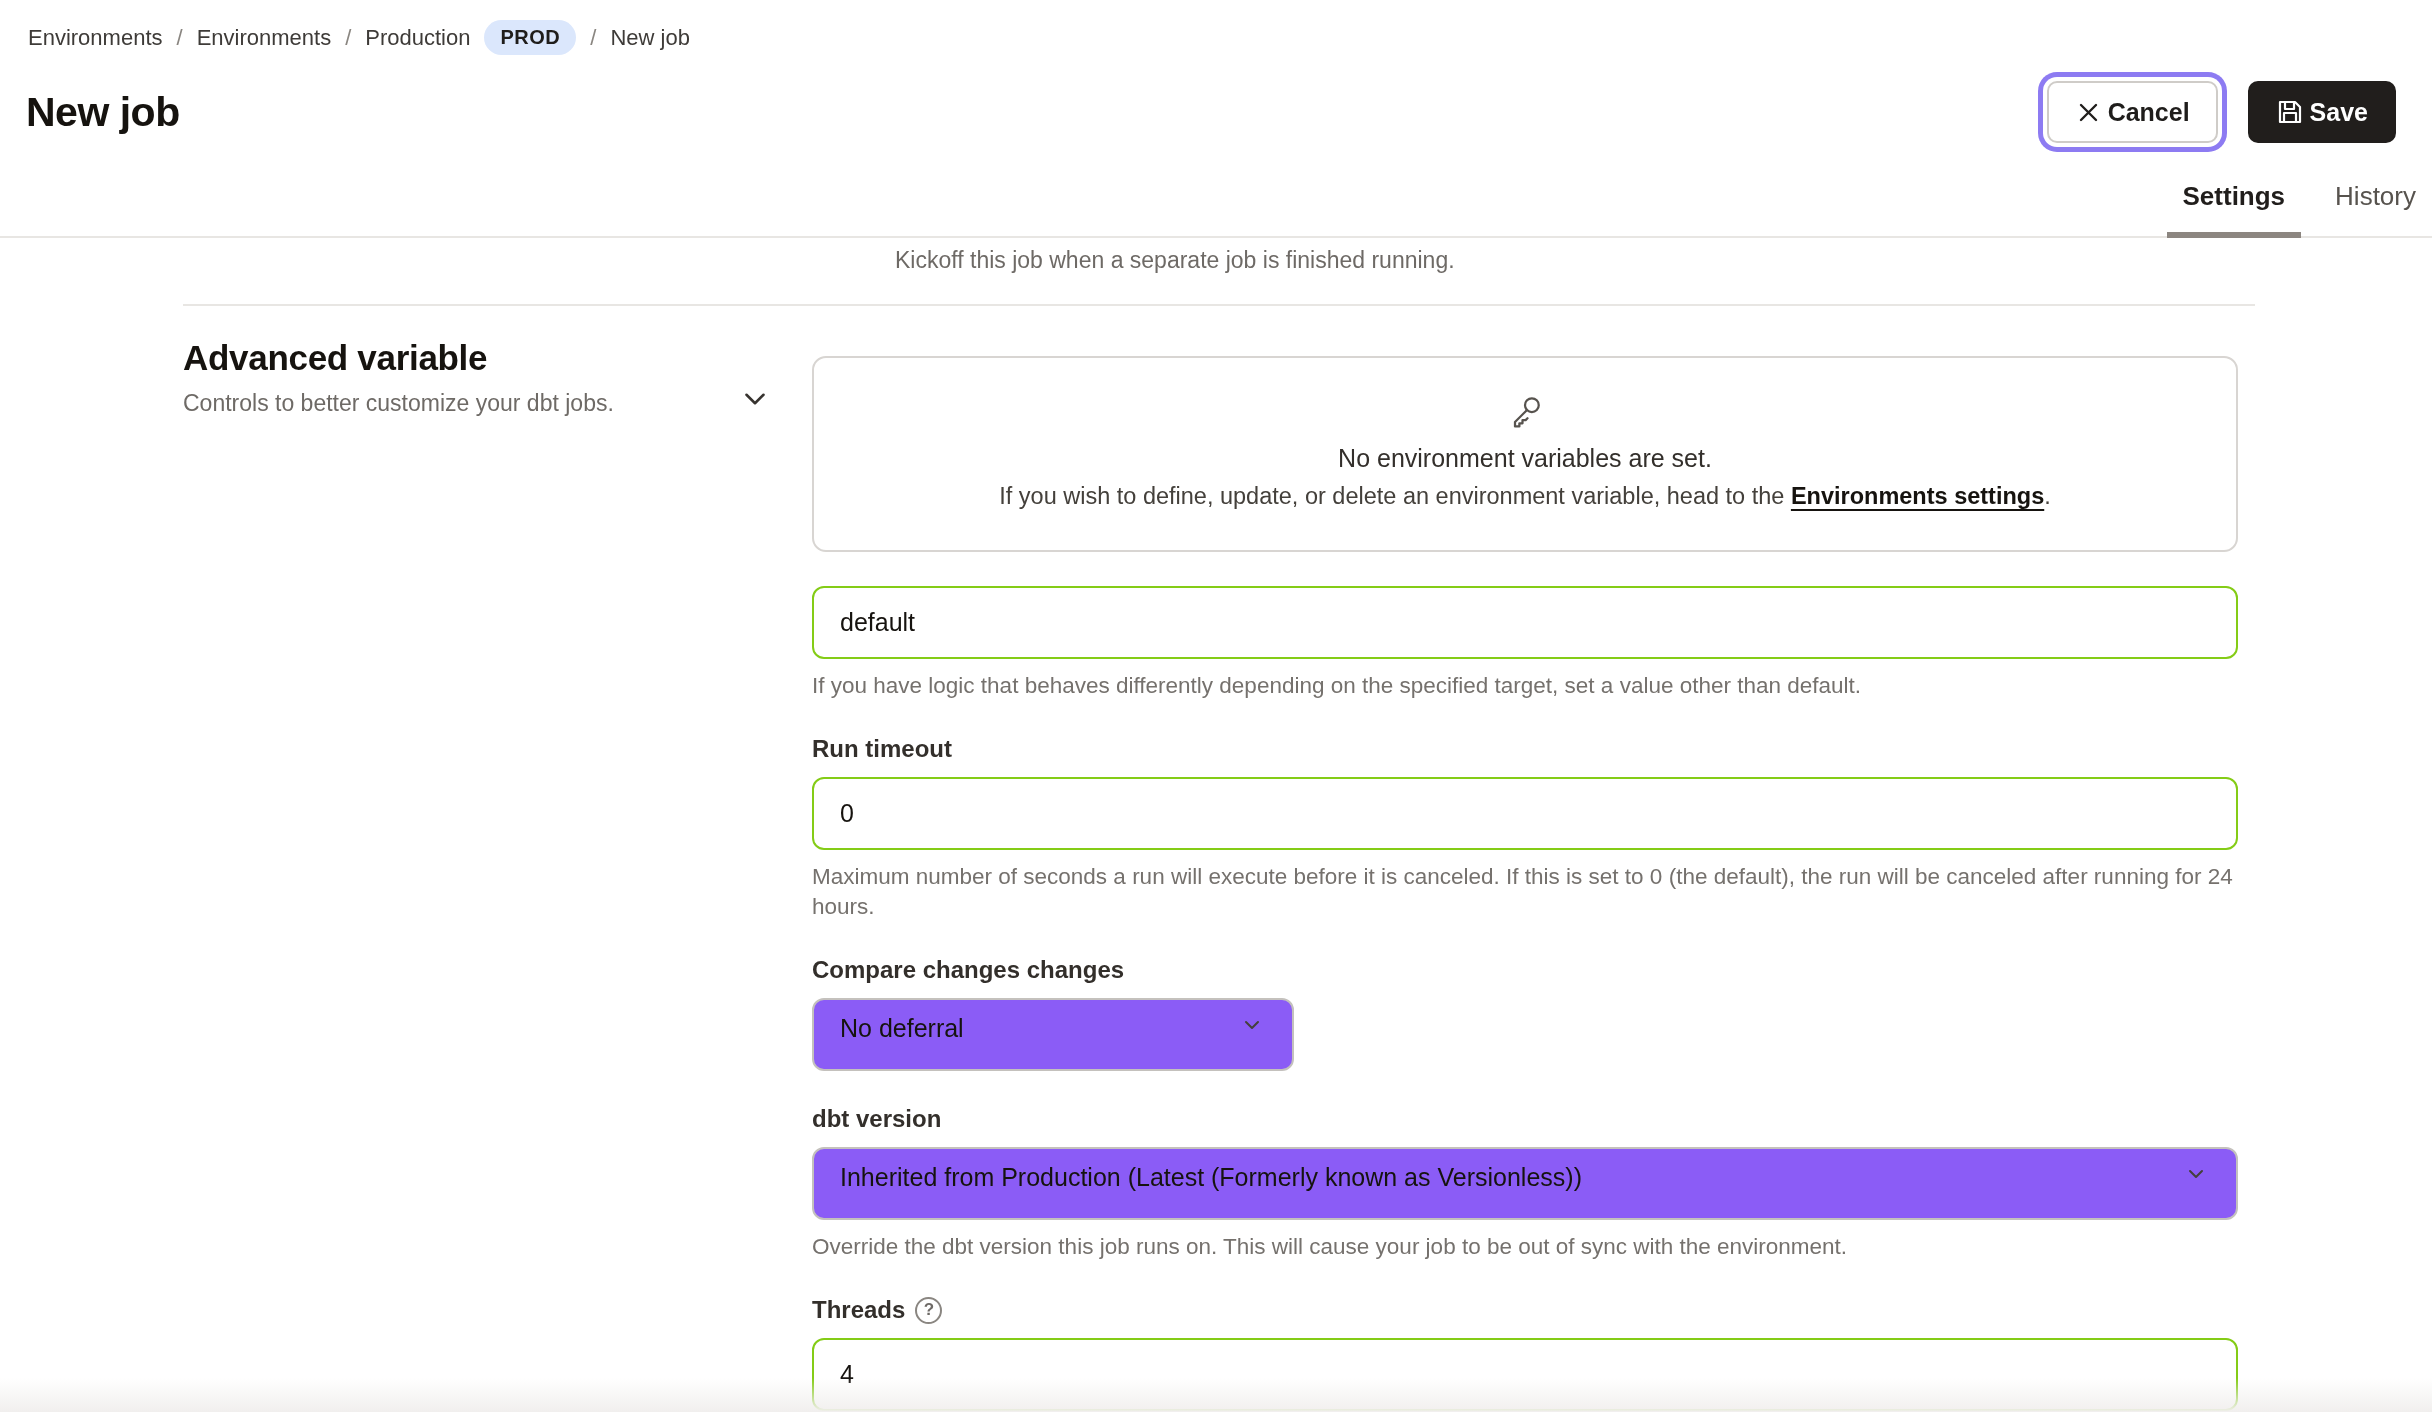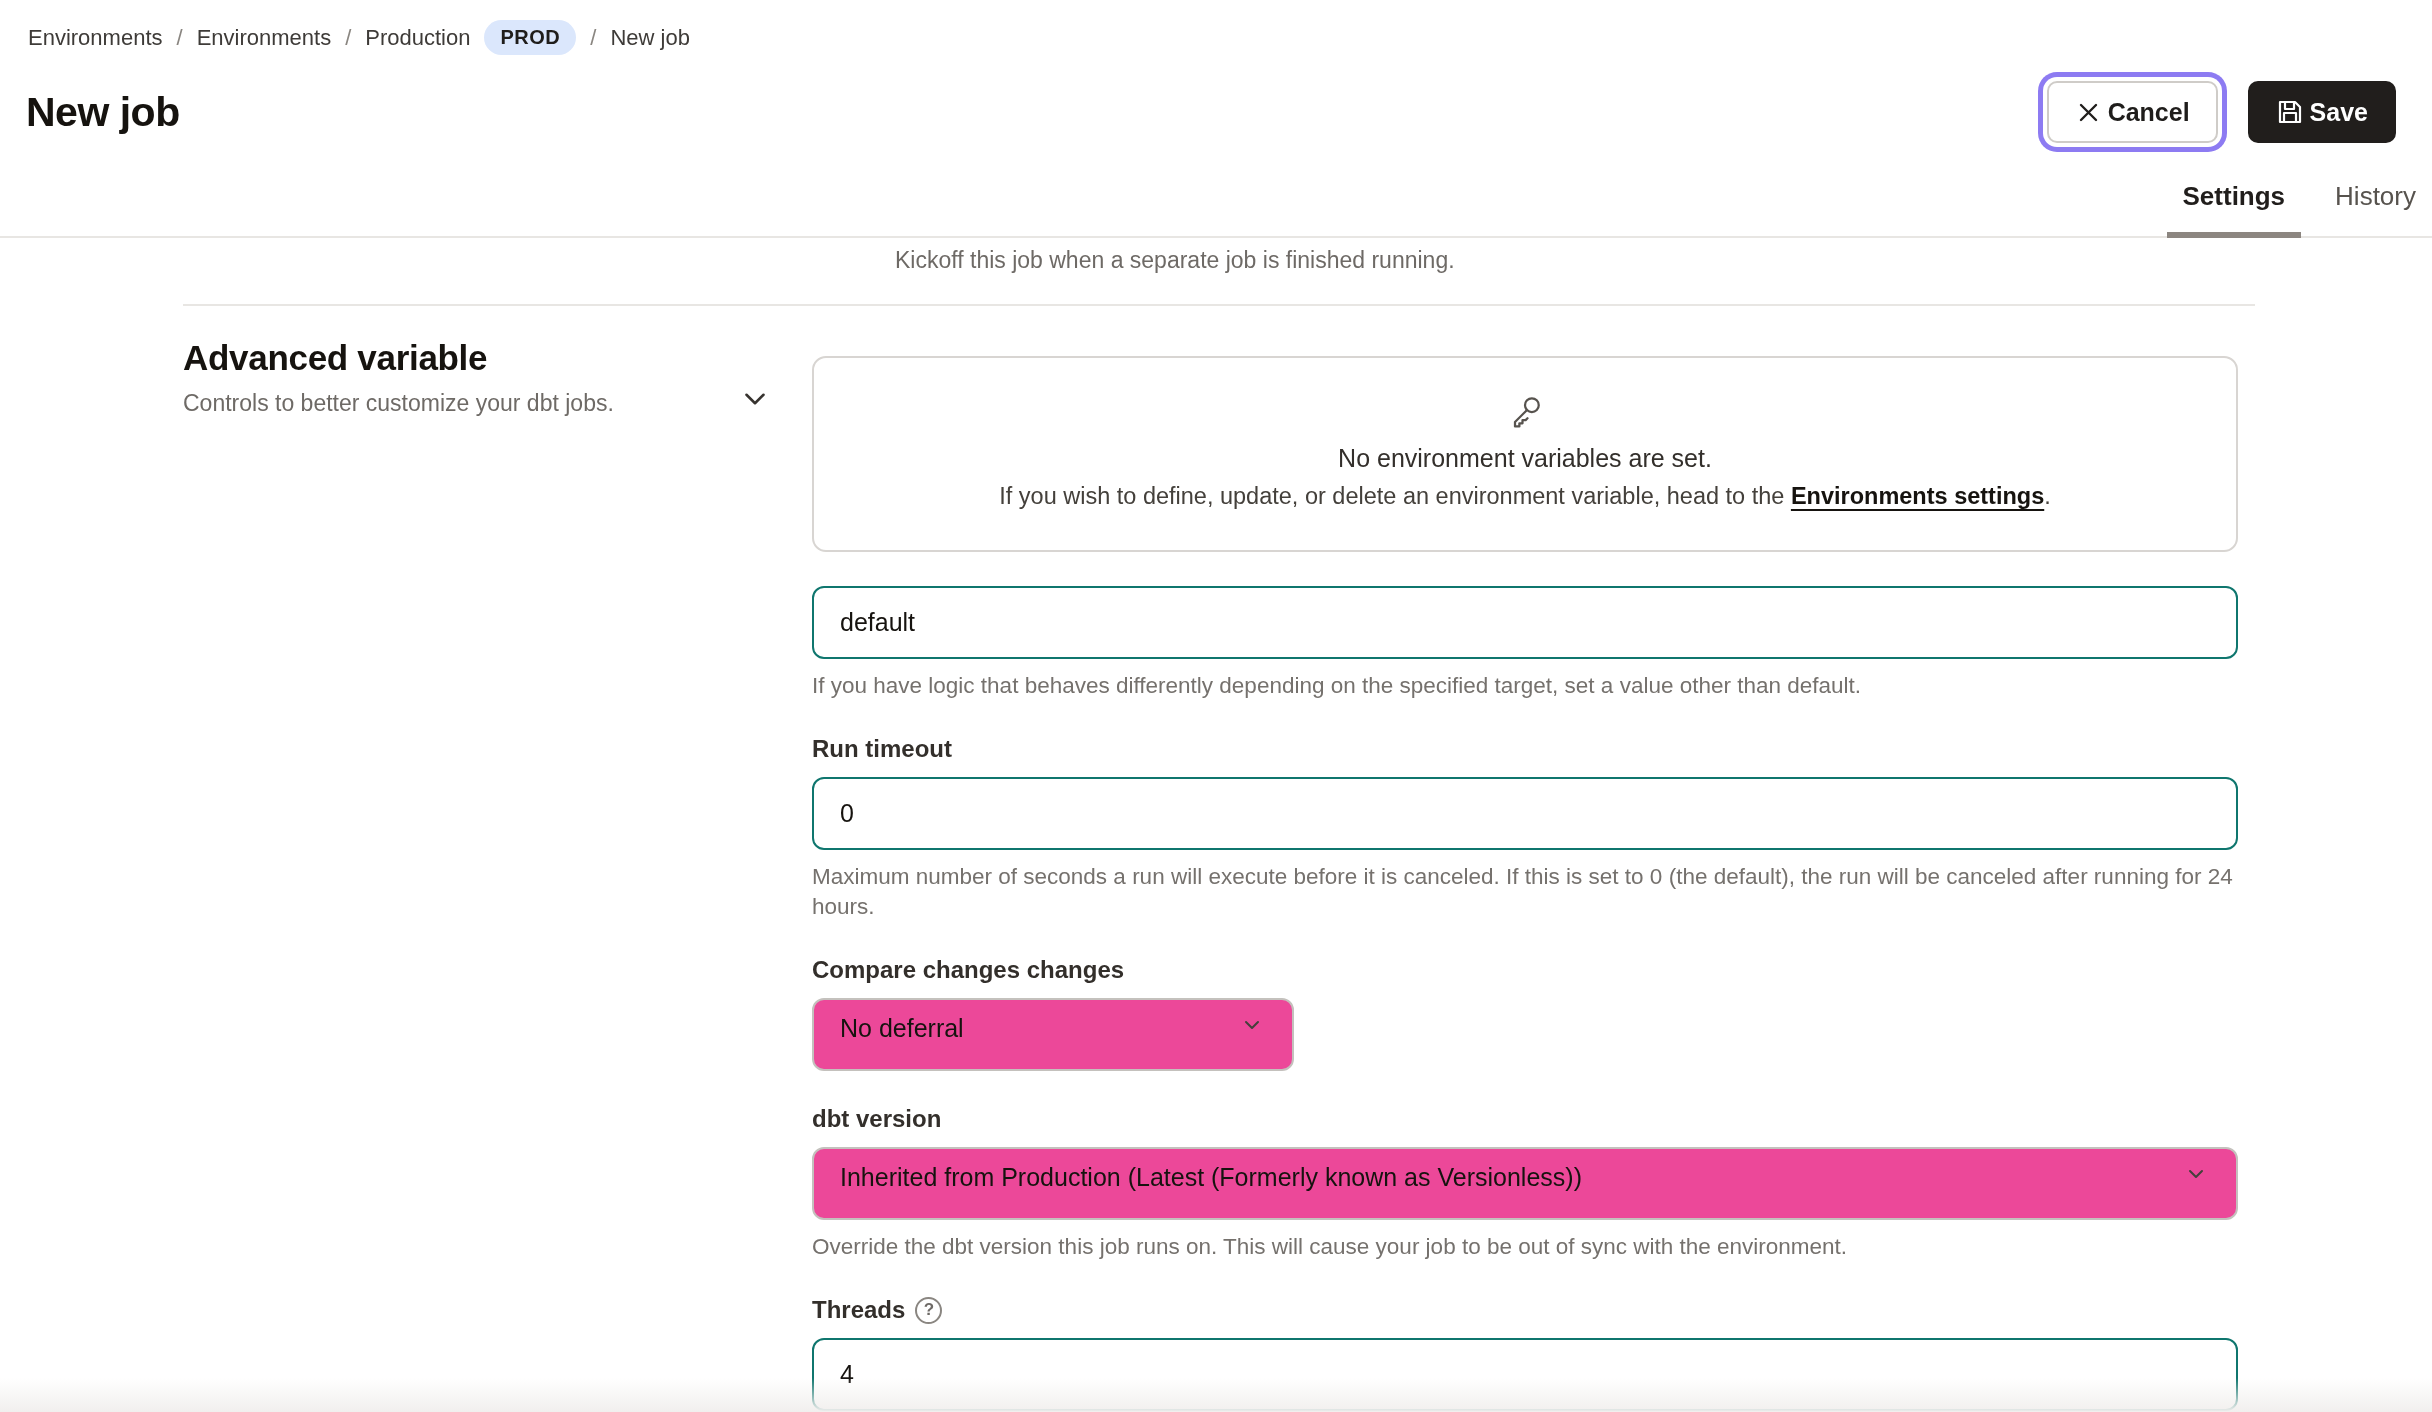--- a/index.html
+++ b/index.html
@@ -116,33 +116,33 @@
   .help-icon {
     width: 27px; height: 27px; border-radius: 50%;
     border: 2px solid #8a8681; color: #6e6a66;
     display: inline-flex; align-items: center; justify-content: center;
     font-size: 17px; font-weight: 700; cursor: pointer;
   }
   .help-icon::after { content: "?"; }
   .text-input {
     margin-top: 14px;
     width: 100%; height: 73px;
-    border: 2px solid #0f766e; border-radius: 12px;
+    border: 2px solid #84cc16; border-radius: 12px;
     padding: 0 26px; font-size: 25px; color: #16130f;
     font-family: "Liberation Sans", sans-serif;
     background: #ffffff; outline: none; display: block;
   }
   .select-box {
     margin-top: 14px;
     height: 73px;
     border: 2px solid #c4c1bd; border-radius: 12px;
     padding: 0 28px 13px 26px;
     display: flex; align-items: center; justify-content: space-between;
     font-size: 25px; color: #16130f; cursor: pointer;
-    background: #ec4899; gap: 20px;
+    background: #8b5cf6; gap: 20px;
   }
   .select-box.narrow { width: 482px; }
   .select-chevron { color: #44403b; flex: 0 0 auto; }
   .field-helper {
     margin-top: 12px;
     font-size: 22.5px; color: #75716d; line-height: 30px;
   }
 
   .bottom-fade {
     position: absolute; left: 0; right: 0; bottom: 0; height: 34px;

